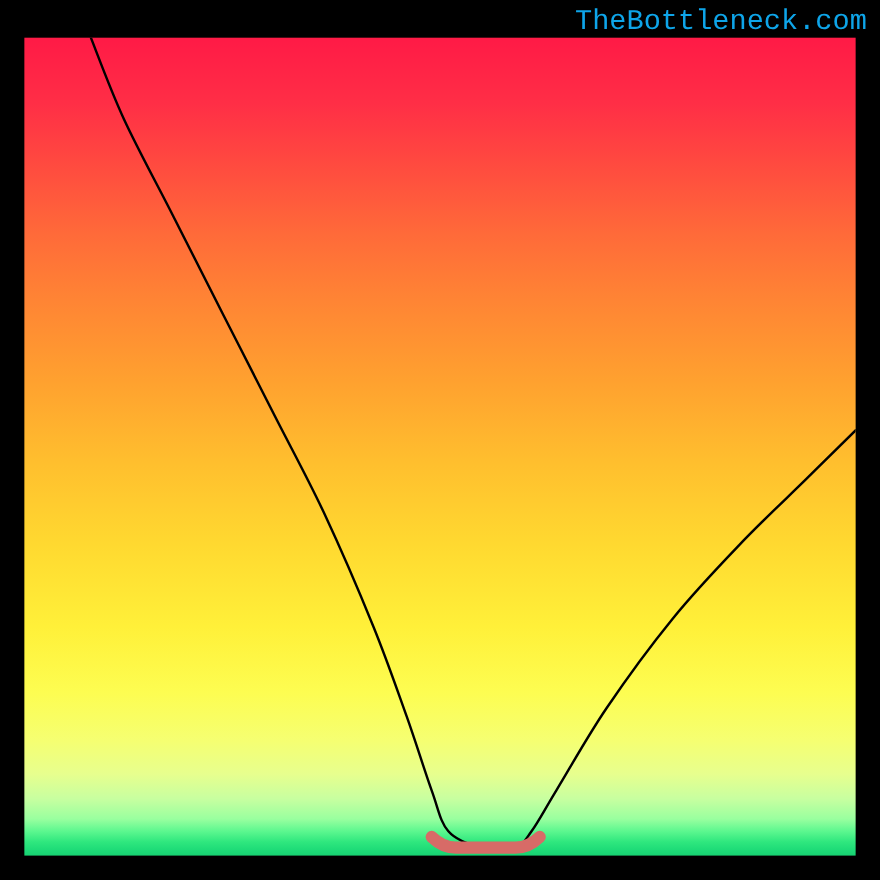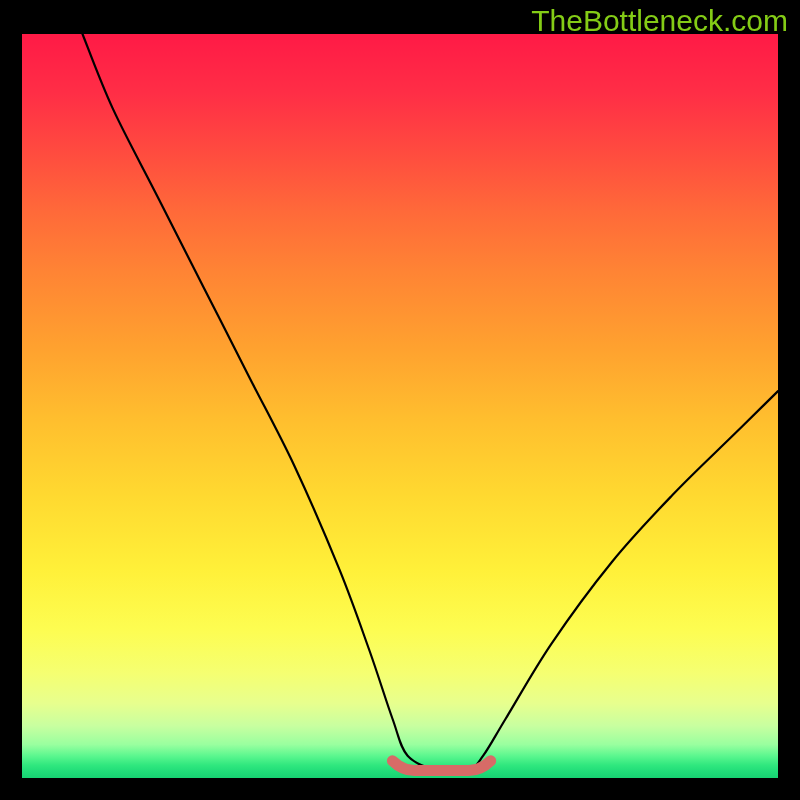--- a/index.html
+++ b/index.html
@@ -13,24 +13,24 @@
   .frame {
     position: relative;
     width: 800px;
     height: 800px;
     background: #000;
   }
   .watermark {
     position: absolute;
     top: 4px;
     right: 12px;
-    font-family: Liberation Sans, sans-serif;
-    font-size: 30px;
+    font-family: Liberation Mono, monospace;
+    font-size: 26px;
     font-weight: 400;
-    color: #84cc16;
+    color: #0ea5e9;
     letter-spacing: 0px;
     z-index: 4;
   }
   .plot-area {
     position: absolute;
     left: 22px;
     top: 34px;
     width: 756px;
     height: 744px;
     overflow: hidden;

